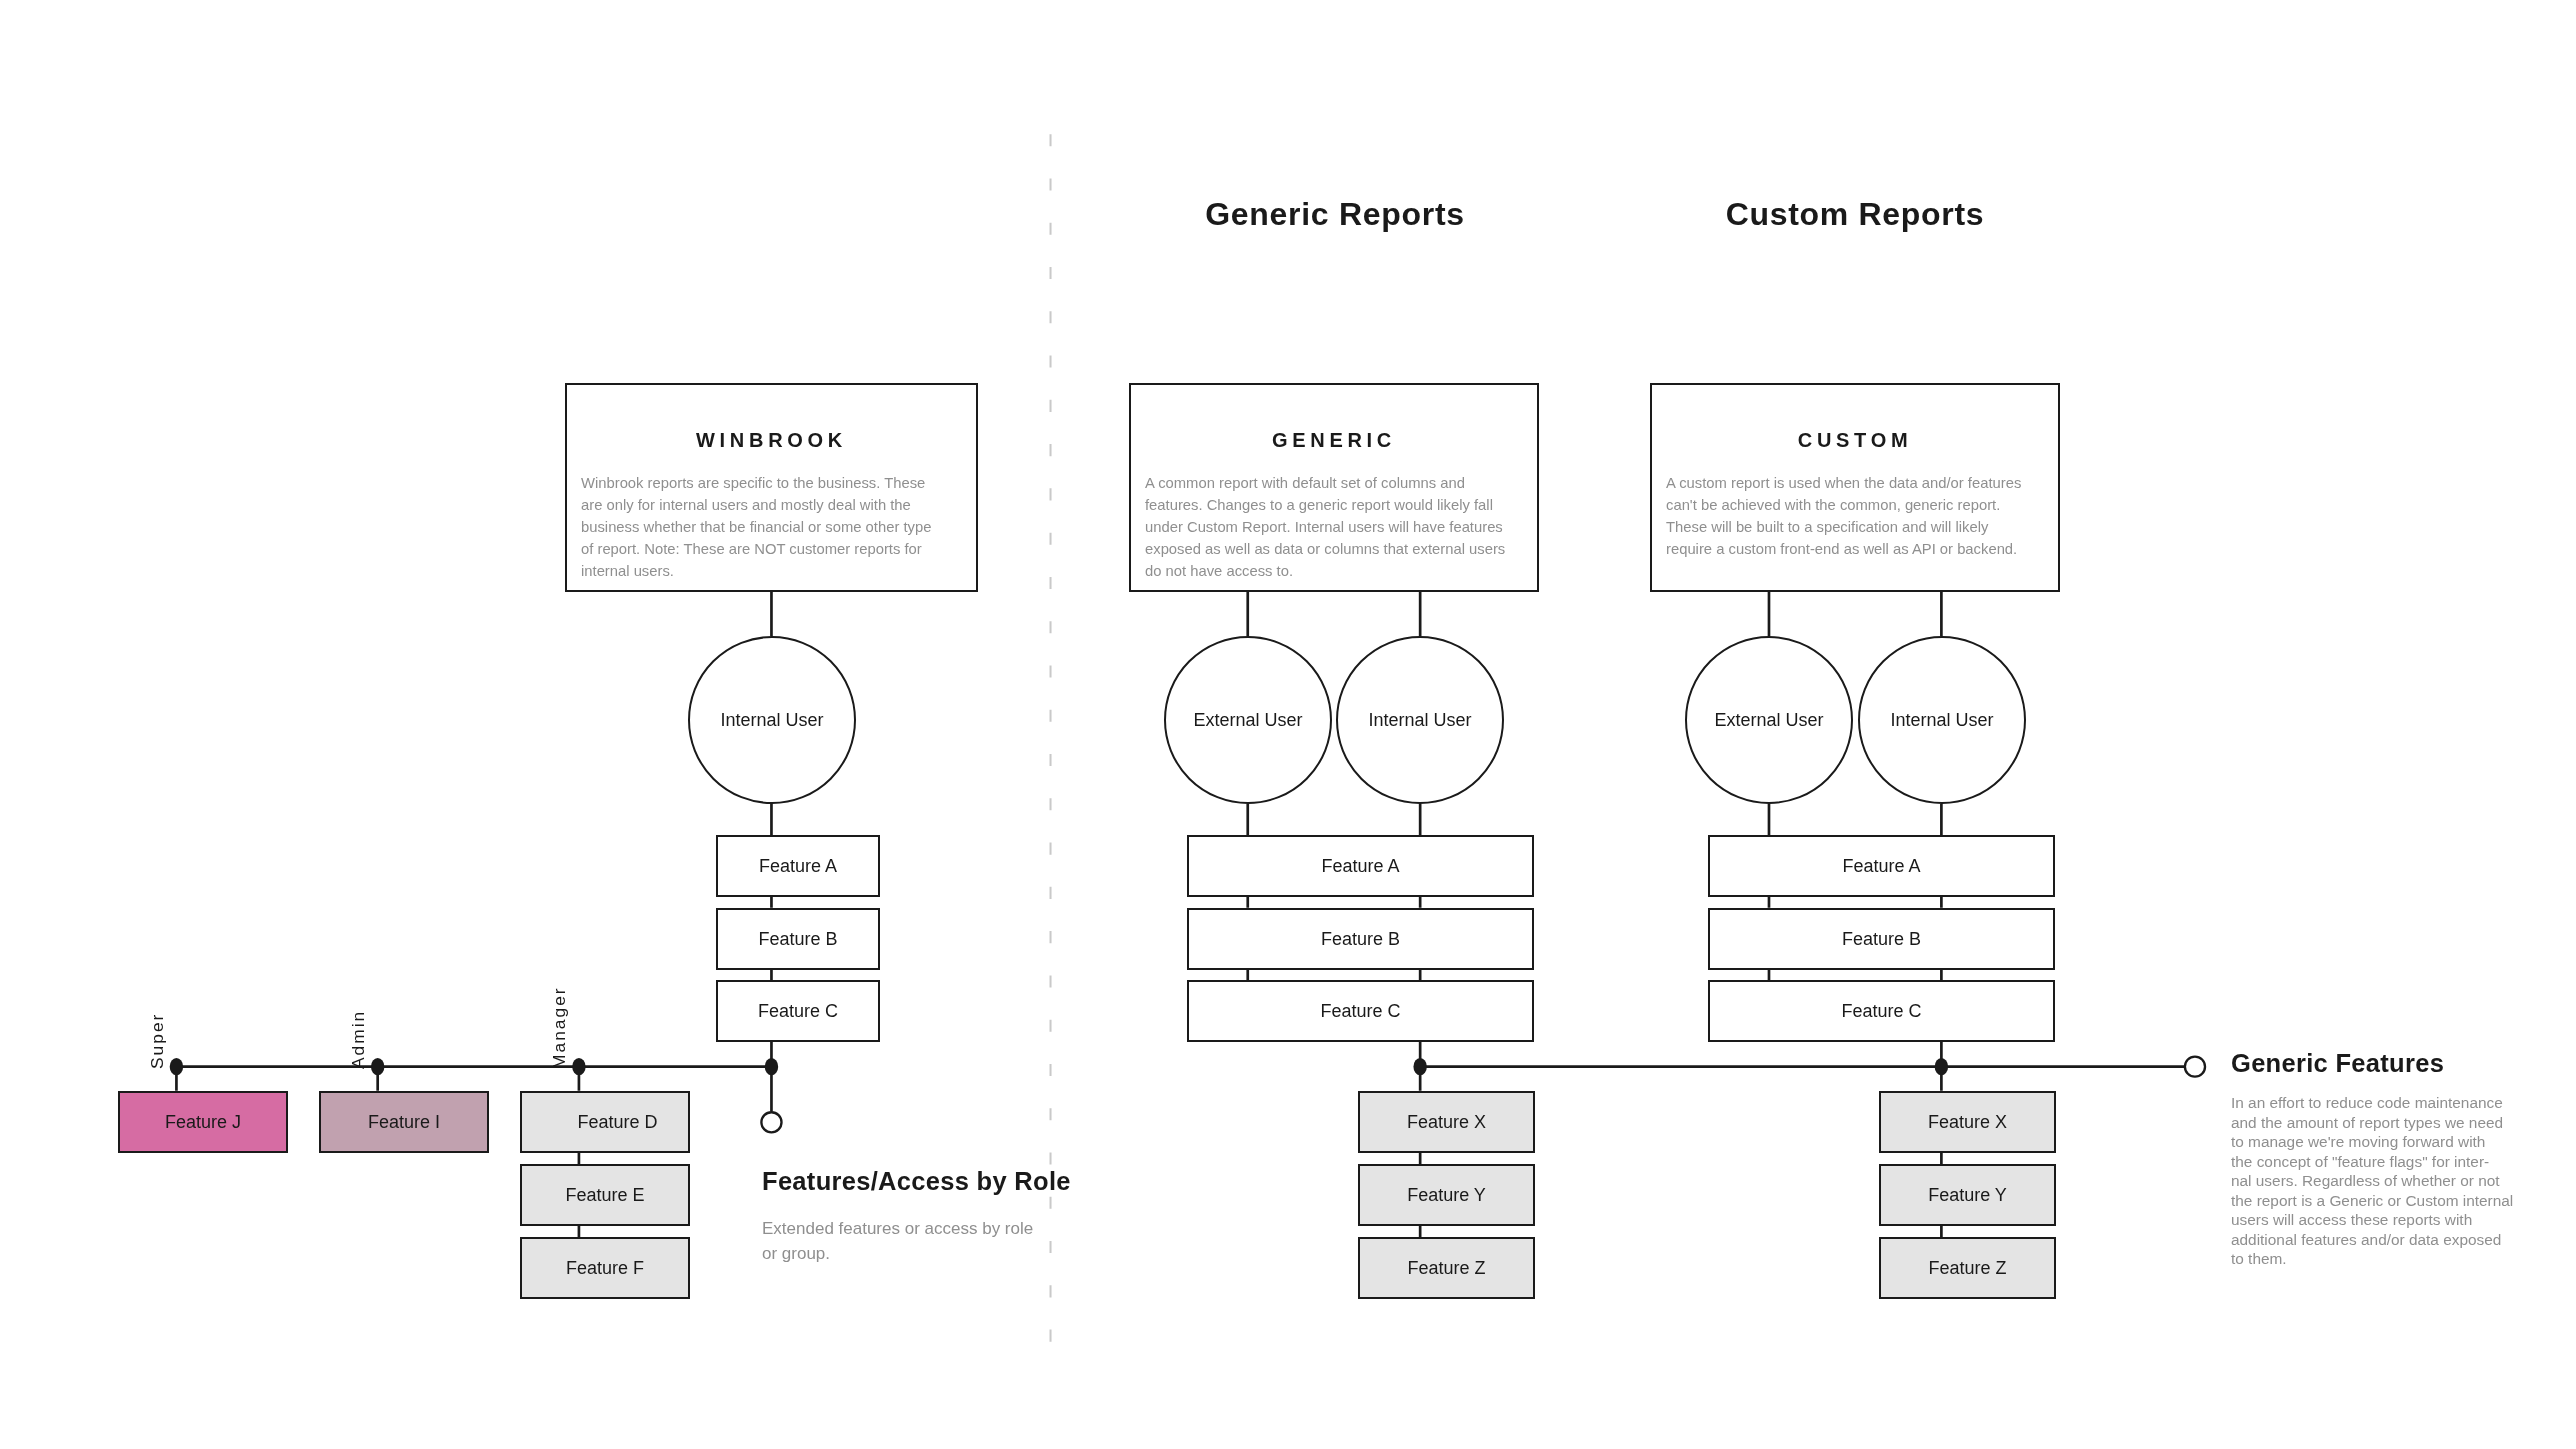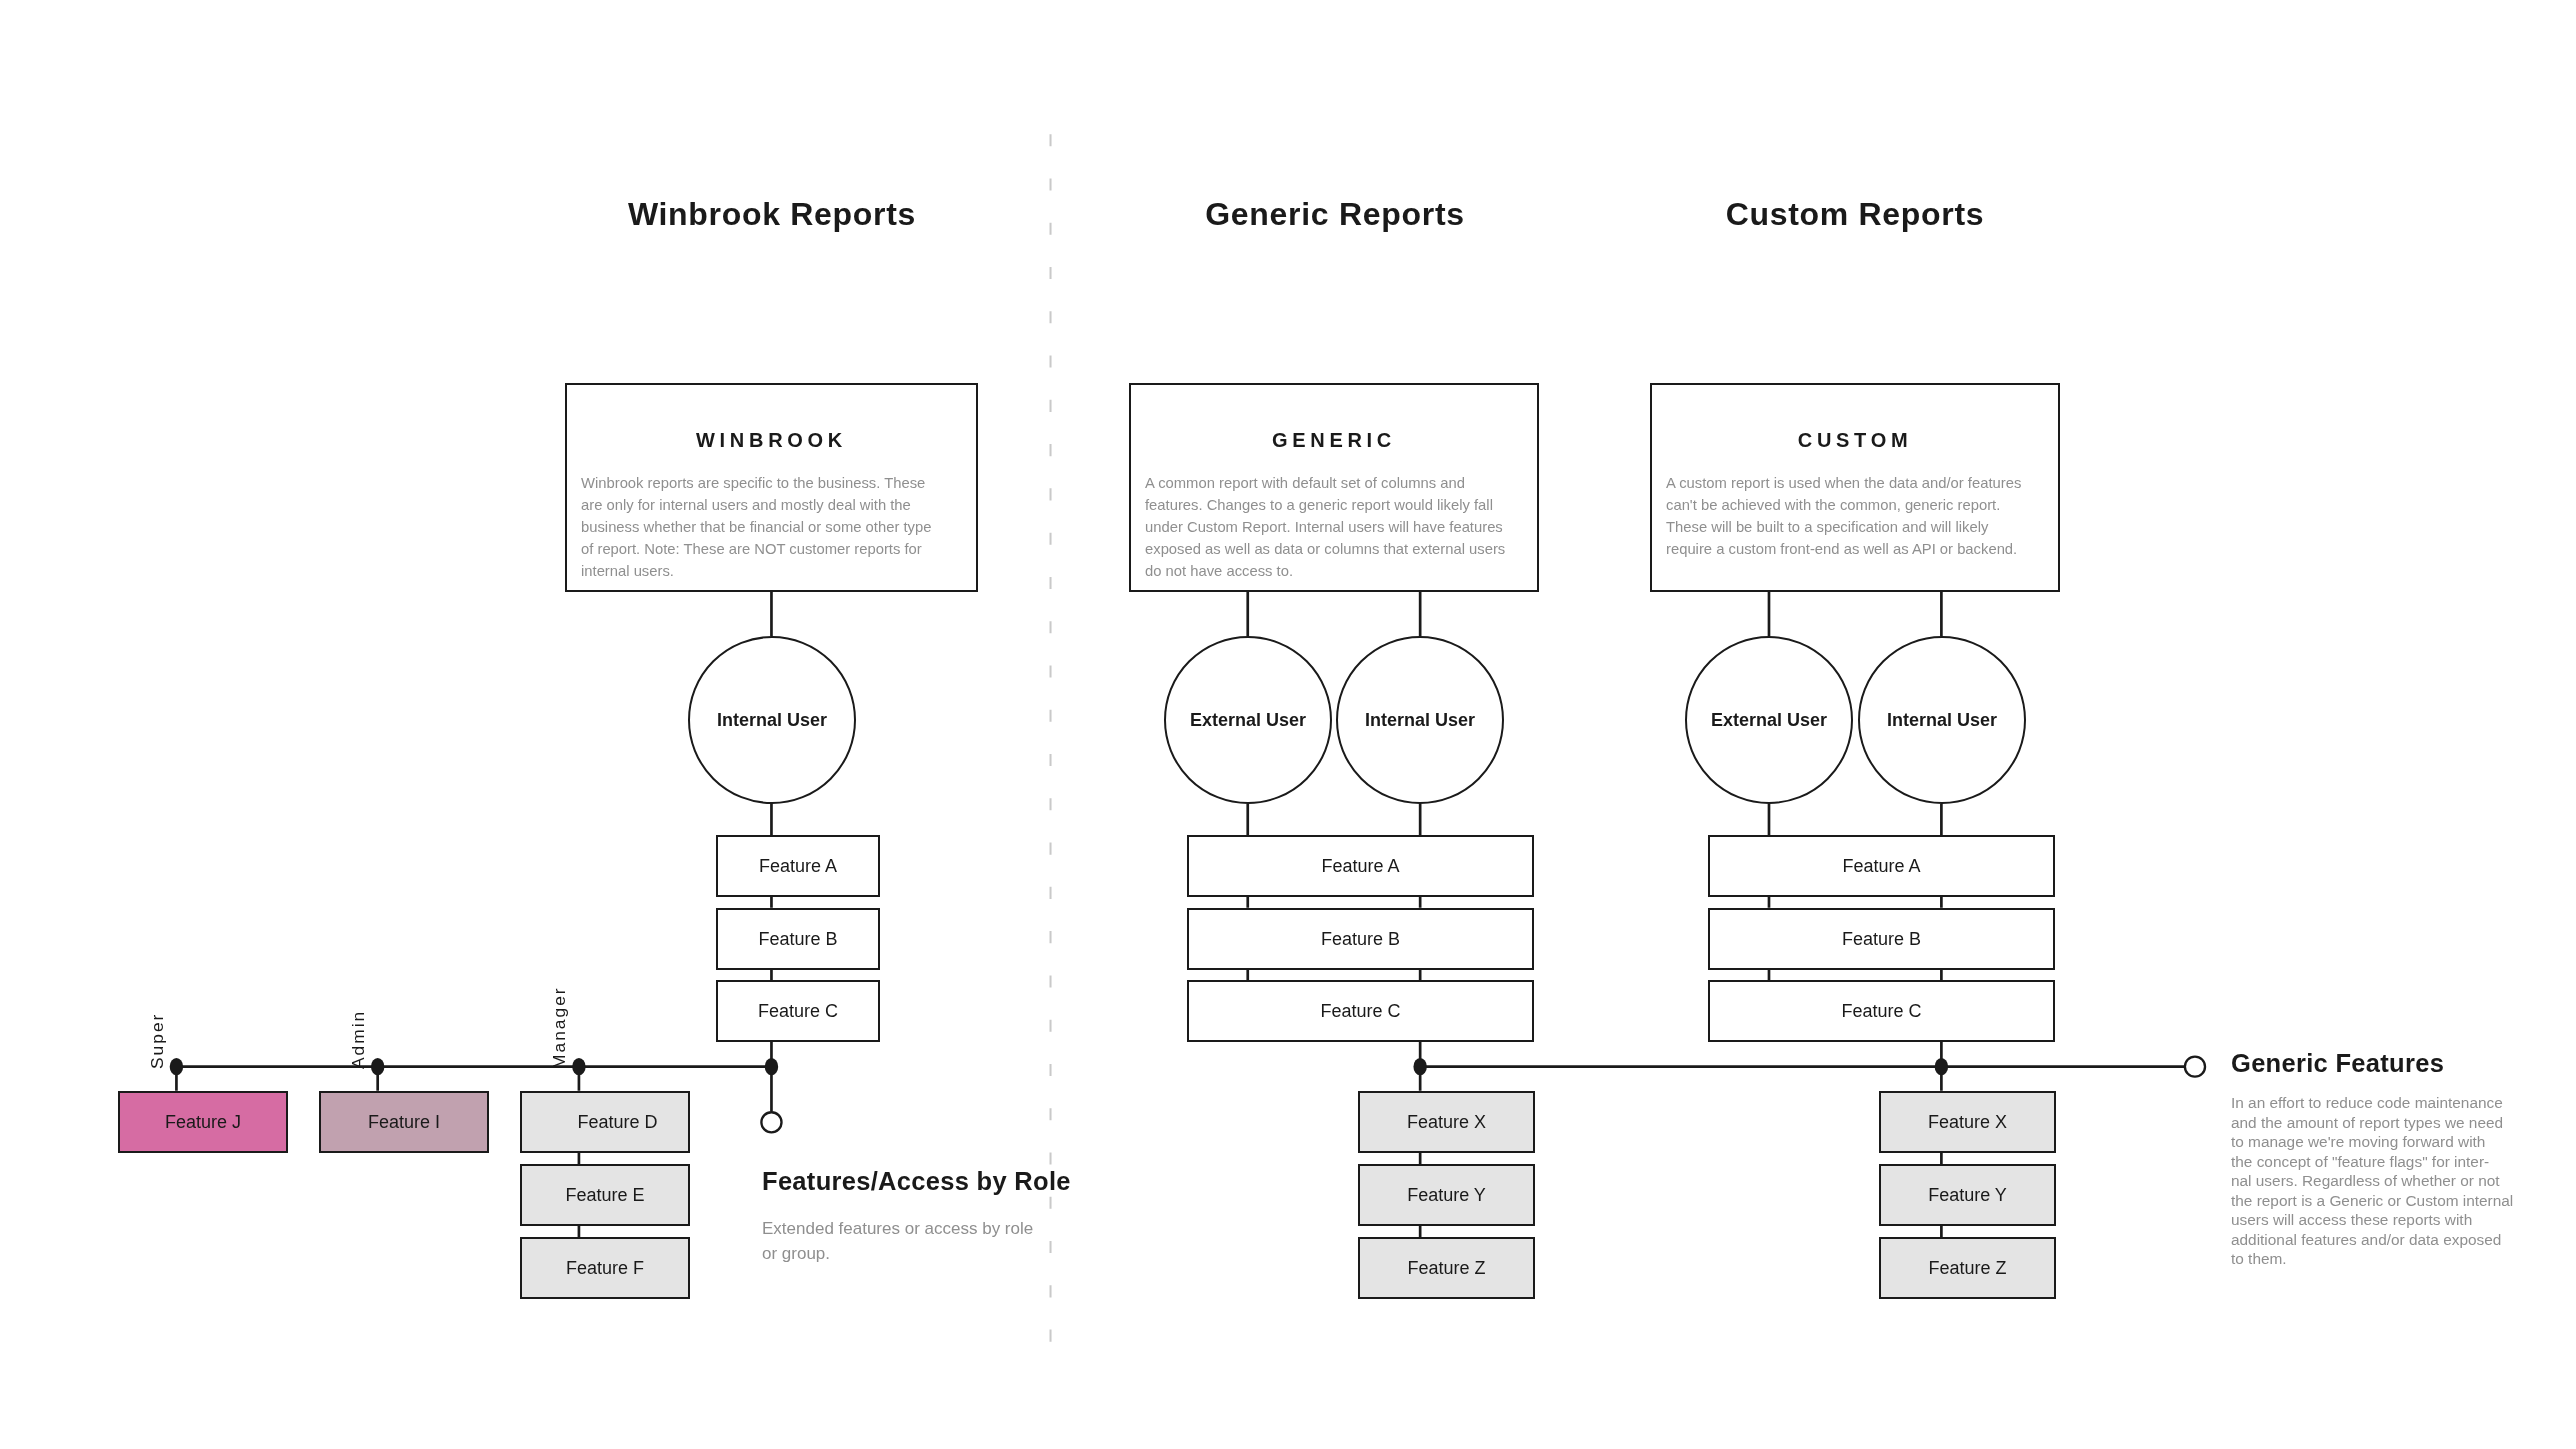--- a/index.html
+++ b/index.html
@@ -7,21 +7,21 @@
   #canvas{position:relative;width:2576px;height:1449px;overflow:hidden;background:#ffffff;}
   #wires{position:absolute;left:0;top:0;}
 
   .section-title{position:absolute;width:416px;text-align:center;font-size:32px;font-weight:700;letter-spacing:0.7px;}
 
   .desc-box{position:absolute;box-sizing:border-box;border:2.7px solid #1a1a1a;background:#ffffff;}
   .desc-title{margin-top:44px;text-align:center;font-size:20px;font-weight:700;letter-spacing:4.7px;}
   .desc-body{margin:20px 24px 0 14px;font-size:14.8px;line-height:22px;color:#8f8f8f;white-space:pre-line;text-align:left;}
 
   .user-circle{position:absolute;box-sizing:border-box;width:168px;height:168px;border:2.7px solid #1a1a1a;border-radius:50%;
-    background:#ffffff;display:flex;align-items:center;justify-content:center;font-size:18px;font-weight:bold;}
+    background:#ffffff;display:flex;align-items:center;justify-content:center;font-size:18px;}
 
   .feat{position:absolute;box-sizing:border-box;border:2.7px solid #1a1a1a;background:#ffffff;
     display:flex;align-items:center;justify-content:center;font-size:18px;margin-left:26px;}
   .feat.gray{background:#e4e4e4;}
   .feat.pink{background:#d66ca3;}
   .feat.mauve{background:#c1a1af;}
 
   .role-label{position:absolute;transform:rotate(-90deg);transform-origin:left bottom;font-size:17.4px;letter-spacing:2px;white-space:nowrap;}
 
   .ann-heading{position:absolute;font-size:25.5px;font-weight:700;letter-spacing:0.3px;white-space:nowrap;}
@@ -54,21 +54,20 @@
       <ellipse cx="863" cy="1590" rx="10" ry="13"></ellipse>
       <ellipse cx="1150" cy="1590" rx="10" ry="13"></ellipse>
       <ellipse cx="2117" cy="1590" rx="10" ry="13"></ellipse>
       <ellipse cx="2894" cy="1590" rx="10" ry="13"></ellipse>
     </g>
 
     <circle cx="1150" cy="1673" r="15" fill="#ffffff" stroke="#1a1a1a" stroke-width="3.5"></circle>
     <circle cx="3272" cy="1590" r="15" fill="#ffffff" stroke="#1a1a1a" stroke-width="3.5"></circle>
   </svg>
 
-  <div class="section-title" style="left:564px;top:196px;">Winbrook Reports</div>
   <div class="section-title" style="left:1647px;top:196px;">Custom Reports</div>
   <div class="section-title" style="left:1127px;top:196px;">Generic Reports</div>
 
   <div class="desc-box" style="left:565px;top:383px;width:413px;height:209px;">
     <div class="desc-title">WINBROOK</div>
     <div class="desc-body">Winbrook reports are specific to the business. These
 are only for internal users and mostly deal with the
 business whether that be financial or some other type
 of report. Note: These are NOT customer reports for
 internal users.</div>

